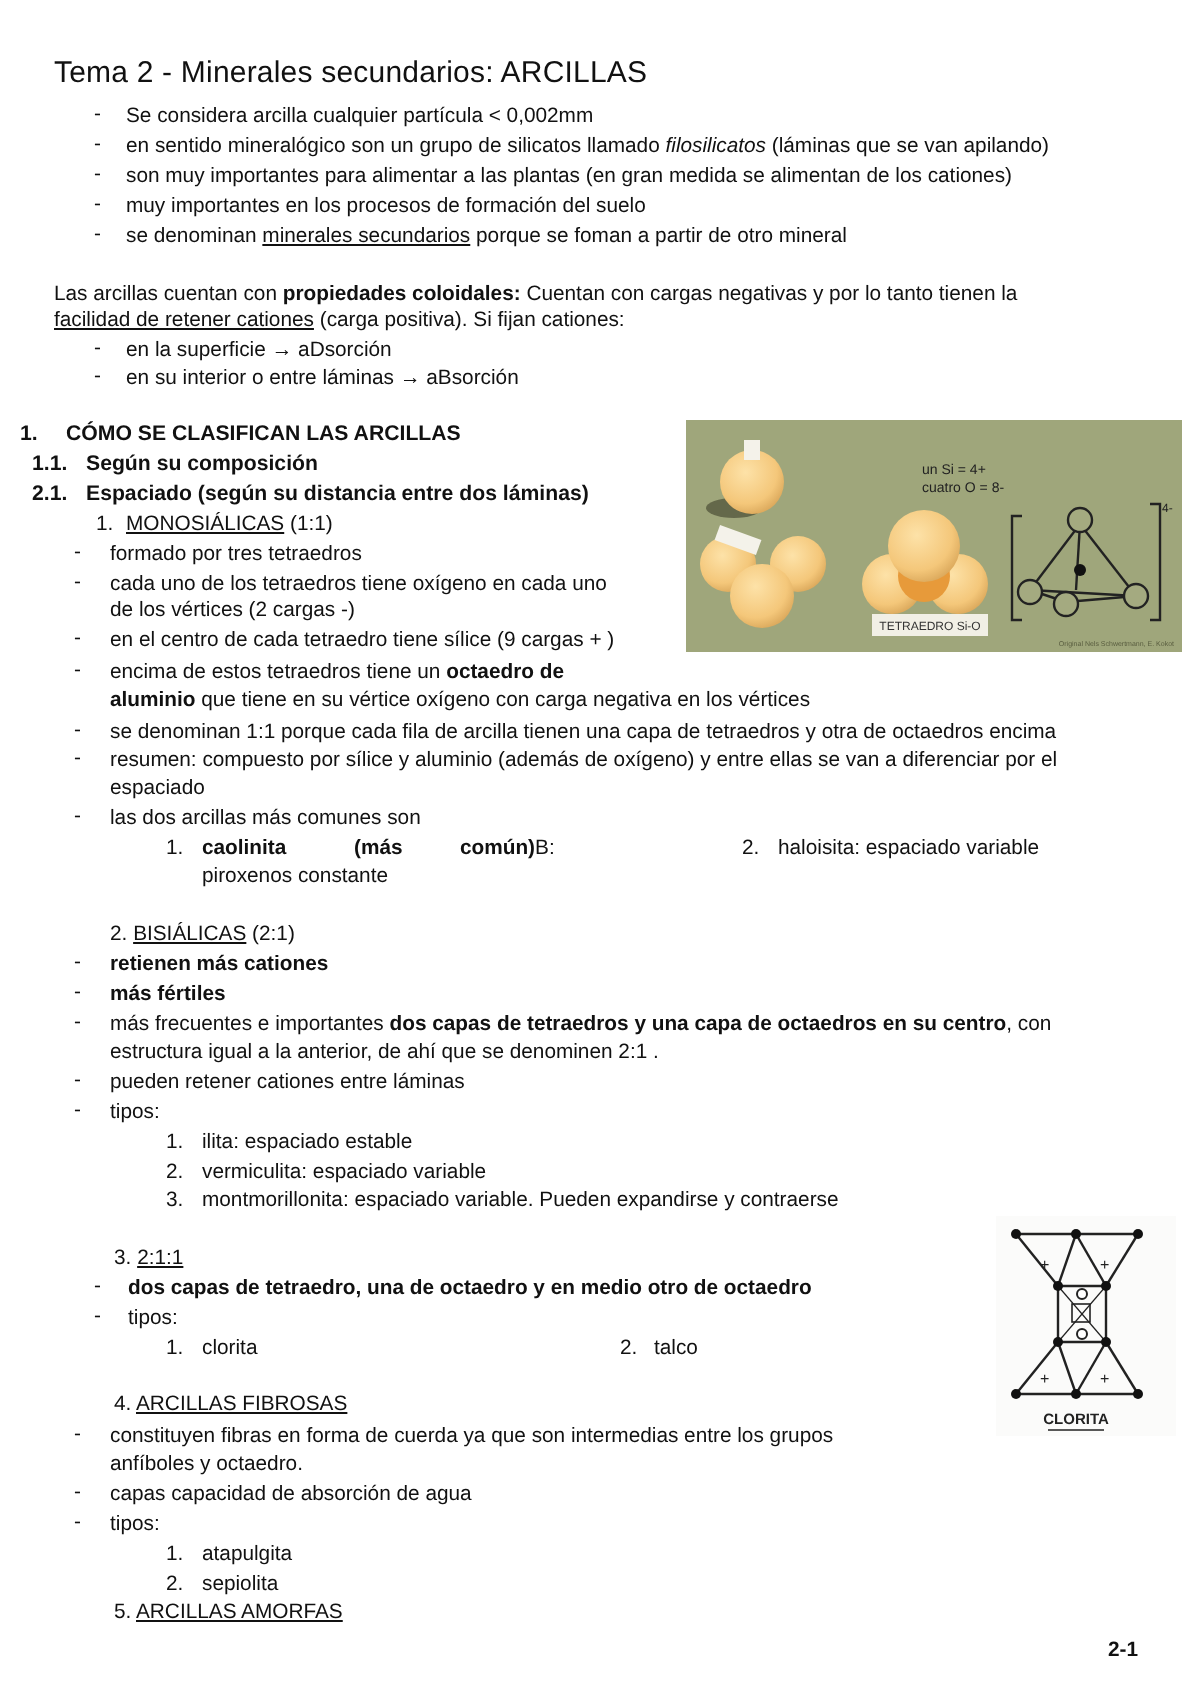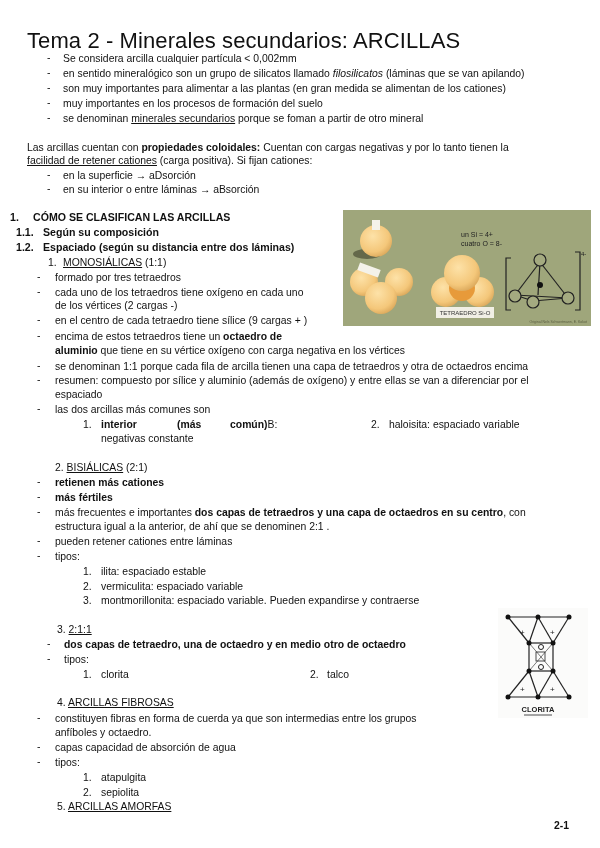--- a/index.html
+++ b/index.html
@@ -1,19 +1,19 @@
 <!DOCTYPE html>
 <html><head>
 <meta charset="utf-8">
 <style>
   html, body { margin: 0; padding: 0; background: #ffffff; }
   body { width: 600px; height: 848px; position: relative; overflow: hidden;
          font-family: "Liberation Sans", sans-serif; color: #111; font-size: 10.4px; }
   .abs { position: absolute; white-space: nowrap; }
-  .title { left: 27px; top: 28px; font-size: 22px; letter-spacing: 0.1px; }
+  .title { left: 27px; top: 28px; font-size: 15px; letter-spacing: 0.1px; }
   .dash { position: absolute; }
   .line { position: absolute; white-space: nowrap; line-height: 13px; }
   .u { text-decoration: underline; }
   b { font-weight: bold; }
   i { font-style: italic; }
   .h1 { font-weight: bold; font-size: 10.6px; }
   .just { white-space: normal; text-align: justify; text-align-last: left; }
   .img1 { position: absolute; left: 343px; top: 210px; width: 248px; height: 116px; background: #9fa67b; }
   .img2 { position: absolute; left: 498px; top: 608px; width: 90px; height: 110px; background: #fbfbfa; }
   .pagenum { right: 31px; top: 820px; font-weight: bold; }
@@ -44,21 +44,21 @@
 <div class="line" style="left:27px;top:154px"><span class="u">facilidad de retener cationes</span><span> (carga positiva). Si fijan cationes:</span></div>
 <span class="dash" style="left:47px;top:169px">-</span>
 <span class="line" style="left:63px;top:169px">en la superficie → aDsorción</span>
 <span class="dash" style="left:47px;top:183px">-</span>
 <span class="line" style="left:63px;top:183px">en su interior o entre láminas → aBsorción</span>
 
 <span class="line h1" style="left:10px;top:211px">1.</span>
 <span class="line h1" style="left:33px;top:211px">CÓMO SE CLASIFICAN LAS ARCILLAS</span>
 <span class="line h1" style="left:16px;top:226px">1.1.</span>
 <span class="line h1" style="left:43px;top:226px">Según su composición</span>
-<span class="line h1" style="left:16px;top:241px">1.2.</span>
+<span class="line h1" style="left:16px;top:241px">2.1.</span>
 <span class="line h1" style="left:43px;top:241px">Espaciado (según su distancia entre dos láminas)</span>
 
 <span class="line" style="left:48px;top:256px">1.</span>
 <span class="line" style="left:63px;top:256px"><span class="u">MONOSIÁLICAS</span><span> (1:1)</span></span>
 
 <span class="dash" style="left:37px;top:271px">-</span>
 <span class="line" style="left:55px;top:271px">formado por tres tetraedros</span>
 
 <span class="dash" style="left:37px;top:286px">-</span>
 <span class="line just" style="left:55px;top:286px;width:279px">cada uno de los tetraedros tiene oxígeno en cada uno</span>
@@ -75,24 +75,24 @@
 <span class="line" style="left:55px;top:360px">se denominan 1:1 porque cada fila de arcilla tienen una capa de tetraedros y otra de octaedros encima</span>
 
 <span class="dash" style="left:37px;top:374px">-</span>
 <span class="line" style="left:55px;top:374px">resumen: compuesto por sílice y aluminio (además de oxígeno) y entre ellas se van a diferenciar por el</span>
 <span class="line" style="left:55px;top:388px">espaciado</span>
 
 <span class="dash" style="left:37px;top:403px">-</span>
 <span class="line" style="left:55px;top:403px">las dos arcillas más comunes son</span>
 
 <span class="line" style="left:83px;top:418px">1.</span>
-<span class="line" style="left:101px;top:418px;font-weight:bold">interior</span>
+<span class="line" style="left:101px;top:418px;font-weight:bold">caolinita</span>
 <span class="line" style="left:177px;top:418px;font-weight:bold">(más</span>
 <span class="line" style="left:230px;top:418px"><b>común)</b><span>B:</span></span>
-<span class="line" style="left:101px;top:432px">negativas constante</span>
+<span class="line" style="left:101px;top:432px">piroxenos constante</span>
 <span class="line" style="left:371px;top:418px">2.</span>
 <span class="line" style="left:389px;top:418px">haloisita: espaciado variable</span>
 
 <span class="line" style="left:55px;top:461px"><span>2.</span> <span class="u">BISIÁLICAS</span><span> (2:1)</span></span>
 
 <span class="dash" style="left:37px;top:476px">-</span>
 <span class="line" style="left:55px;top:476px;font-weight:bold">retienen más cationes</span>
 
 <span class="dash" style="left:37px;top:491px">-</span>
 <span class="line" style="left:55px;top:491px;font-weight:bold">más fértiles</span>

